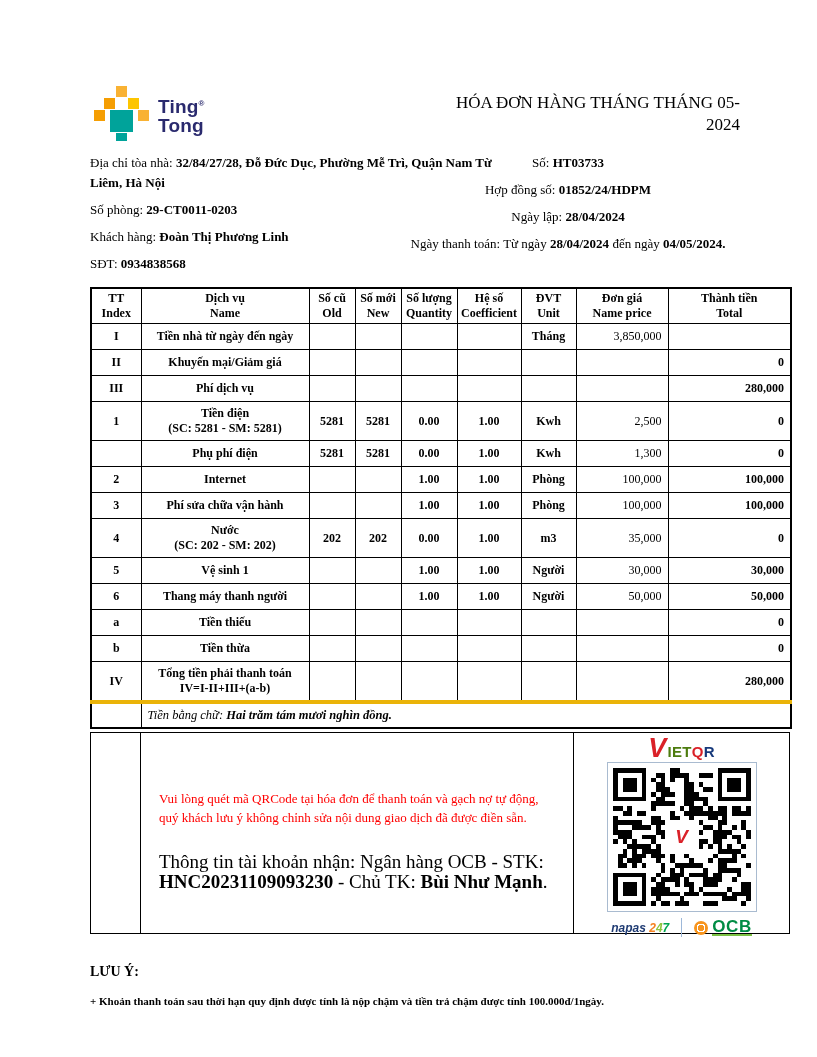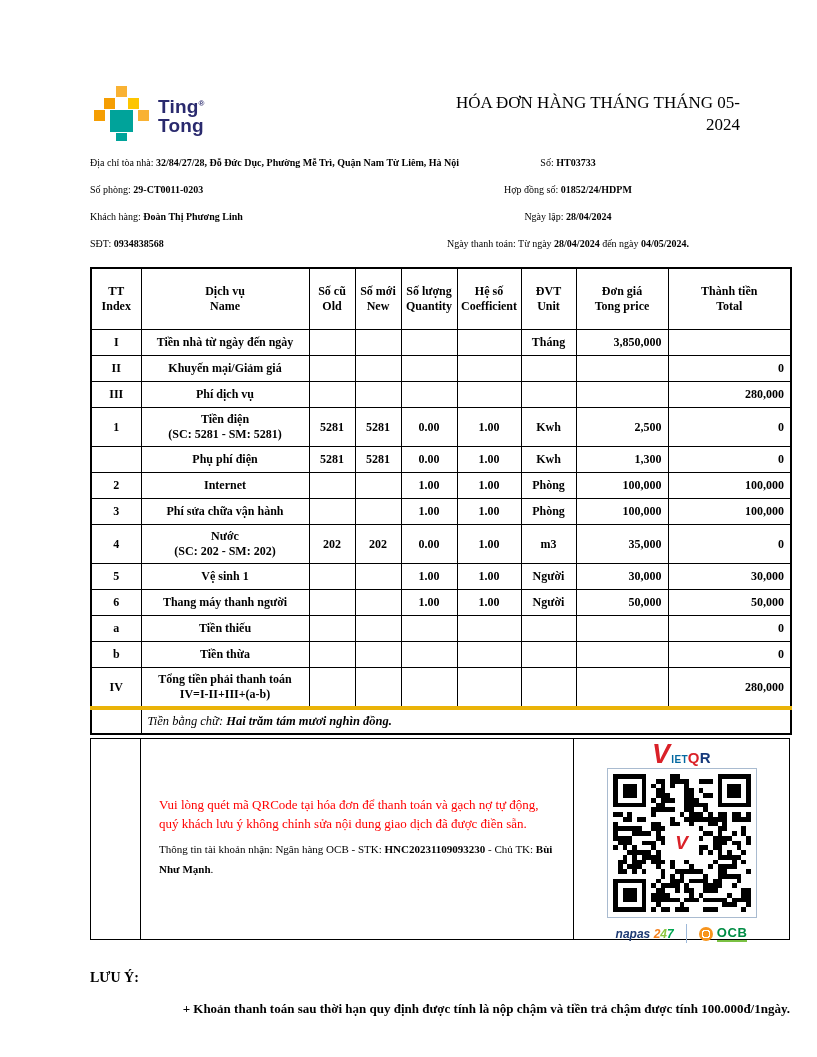--- a/index.html
+++ b/index.html
@@ -31,56 +31,56 @@
     font-weight: bold; color: #2A2A6E;
     font-size: 19px; line-height: 19px; padding-top: 8px; letter-spacing: 0.2px;
   }
   .brand-text sup { font-size: 8px; }
   .doc-title {
     width: 300px; margin-right: 50px; margin-top: 6px;
     text-align: right; font-weight: normal; font-size: 17px; line-height: 22px;
   }
 
   
-  .info { position: relative; margin-top: 12px; font-size: 10px; }
+  .info { position: relative; margin-top: 12px; font-size: 13px; }
   .info-left { width: 412px; }
   .info-line { line-height: 20px; margin-bottom: 7px; }
   .info-right {
     position: absolute; top: 0; right: 12px; width: 420px; text-align: center;
   }
 
   
   table.invoice {
     width: 700px; border-collapse: collapse; table-layout: fixed;
     margin-top: 13px; border: 2px solid #000; font-size: 12px;
   }
   table.invoice th, table.invoice td { border: 1px solid #000; padding: 4px 6px; vertical-align: middle; }
-  table.invoice thead th { text-align: center; font-size: 12px; line-height: 15px; padding: 15px 2px; }
+  table.invoice thead th { text-align: center; font-size: 12px; line-height: 15px; padding: 2px 2px; }
   td.cell-c { text-align: center; font-weight: bold; }
   td.cell-name { font-weight: bold; padding-left: 8px; line-height: 15px; text-align: center; }
-  td.cell-price { text-align: right; font-weight: bold; padding-right: 14px; }
+  td.cell-price { text-align: right; font-weight: normal; padding-right: 14px; }
   td.cell-total { text-align: right; font-weight: bold; padding-right: 8px; }
   tr.data-row td { height: 26px; }
   tr.row-words td { border-top: 4px solid #eab308; }
   .words-cell { font-size: 12.5px; padding: 6px 6px 6px 8px; }
 
   
   .qr-box { display: flex; border: 1px solid #000; margin-top: 3px; height: 202px; width: 700px; }
   .qr-left { width: 50px; border-right: 1px solid #000; flex: 0 0 auto; }
   .qr-mid { flex: 1; padding: 56px 12px 0 18px; }
   .red-note { color: #FF0000; font-size: 13px; line-height: 19px; }
-  .account-note { margin-top: 6px; font-size: 11px; line-height: 20px; }
+  .account-note { margin-top: 25px; font-size: 19px; line-height: 20px; }
   .qr-right {
     width: 216px; border-left: 1px solid #000; flex: 0 0 auto;
     display: flex; flex-direction: column; align-items: center; padding-top: 3px;
     font-family: "Liberation Sans", sans-serif;
   }
   .vietqr-logo { display: flex; align-items: baseline; font-weight: bold; letter-spacing: 0.3px; }
   .vq-v { color: #DA2128; font-size: 27px; line-height: 24px; font-style: italic; margin-right: 1px; }
-  .vq-iet { color: #0369a1; font-size: 10px; }
+  .vq-iet { color: #4d7c0f; font-size: 15px; }
   .vq-q { color: #DA2128; font-size: 15px; }
   .vq-r { color: #16397B; font-size: 15px; }
   .qr-frame { position: relative; border: 1px solid #A9BBD0; background: #fff; padding: 5px; margin-top: 2px; }
   .qr-frame svg { display: block; }
   .qr-center-badge {
     position: absolute; left: 50%; top: 50%; transform: translate(-50%,-50%);
     width: 26px; height: 26px; background: #fff; display: flex; align-items: center; justify-content: center;
   }
   .qr-center-badge span { color: #DA2128; font-weight: bold; font-size: 19px; font-style: italic; }
   .bank-row { display: flex; align-items: center; gap: 12px; margin-top: 6px; }
@@ -88,26 +88,26 @@
   .napas .d2 { color: #F58220; }
   .napas .d4 { color: #8DC63F; }
   .napas .d7 { color: #00A651; }
   .bank-divider { width: 1px; height: 19px; background: #9DB8D9; }
   .ocb { display: flex; align-items: center; gap: 4px; }
   .ocb-icon {
     width: 14px; height: 14px; border-radius: 50%;
     background: radial-gradient(circle at 50% 50%, #F7941D 0 3px, #ffffff 3px 4.5px, #F7941D 4.5px 7px);
   }
   .ocb-textwrap { display: flex; flex-direction: column; }
-  .ocb-text { color: #008C44; font-weight: bold; font-size: 13px; letter-spacing: 0.6px; line-height: 13px; }
+  .ocb-text { color: #008C44; font-weight: bold; font-size: 17px; letter-spacing: 0.6px; line-height: 13px; }
   .ocb-sub { height: 2px; width: 100%; background: #7AC143; margin-top: 1px; }
 
   
   .footer-title { margin-top: 30px; font-weight: bold; font-size: 14px; }
-  .footer-note { margin-top: 15px; font-weight: bold; font-size: 13px; text-align: right; }
+  .footer-note { margin-top: 15px; font-weight: bold; font-size: 11px; }
 </style>
 </head>
 <body>
 
 <div class="page">
 
   <div class="doc-header">
     <div class="brand">
       <div class="brand-mark">
         <div class="sq sq1"></div>
@@ -155,21 +155,21 @@
     </colgroup>
     <thead>
       <tr>
         <th><span>TT</span><br><span>Index</span></th>
         <th><span>Dịch vụ</span><br><span>Name</span></th>
         <th><span>Số cũ</span><br><span>Old</span></th>
         <th><span>Số mới</span><br><span>New</span></th>
         <th><span>Số lượng</span><br><span>Quantity</span></th>
         <th><span>Hệ số</span><br><span>Coefficient</span></th>
         <th><span>ĐVT</span><br><span>Unit</span></th>
-        <th><span>Đơn giá</span><br><span>Tong price</span></th>
+        <th><span>Đơn giá</span><br><span>Name price</span></th>
         <th><span>Thành tiền</span><br><span>Total</span></th>
       </tr>
     </thead>
     <tbody>
         <tr class="data-row">
       <td class="cell-c">I</td>
       <td class="cell-name">
             <div>Tiền nhà từ ngày  đến ngày</div>
           </td>
       <td class="cell-c"></td>

